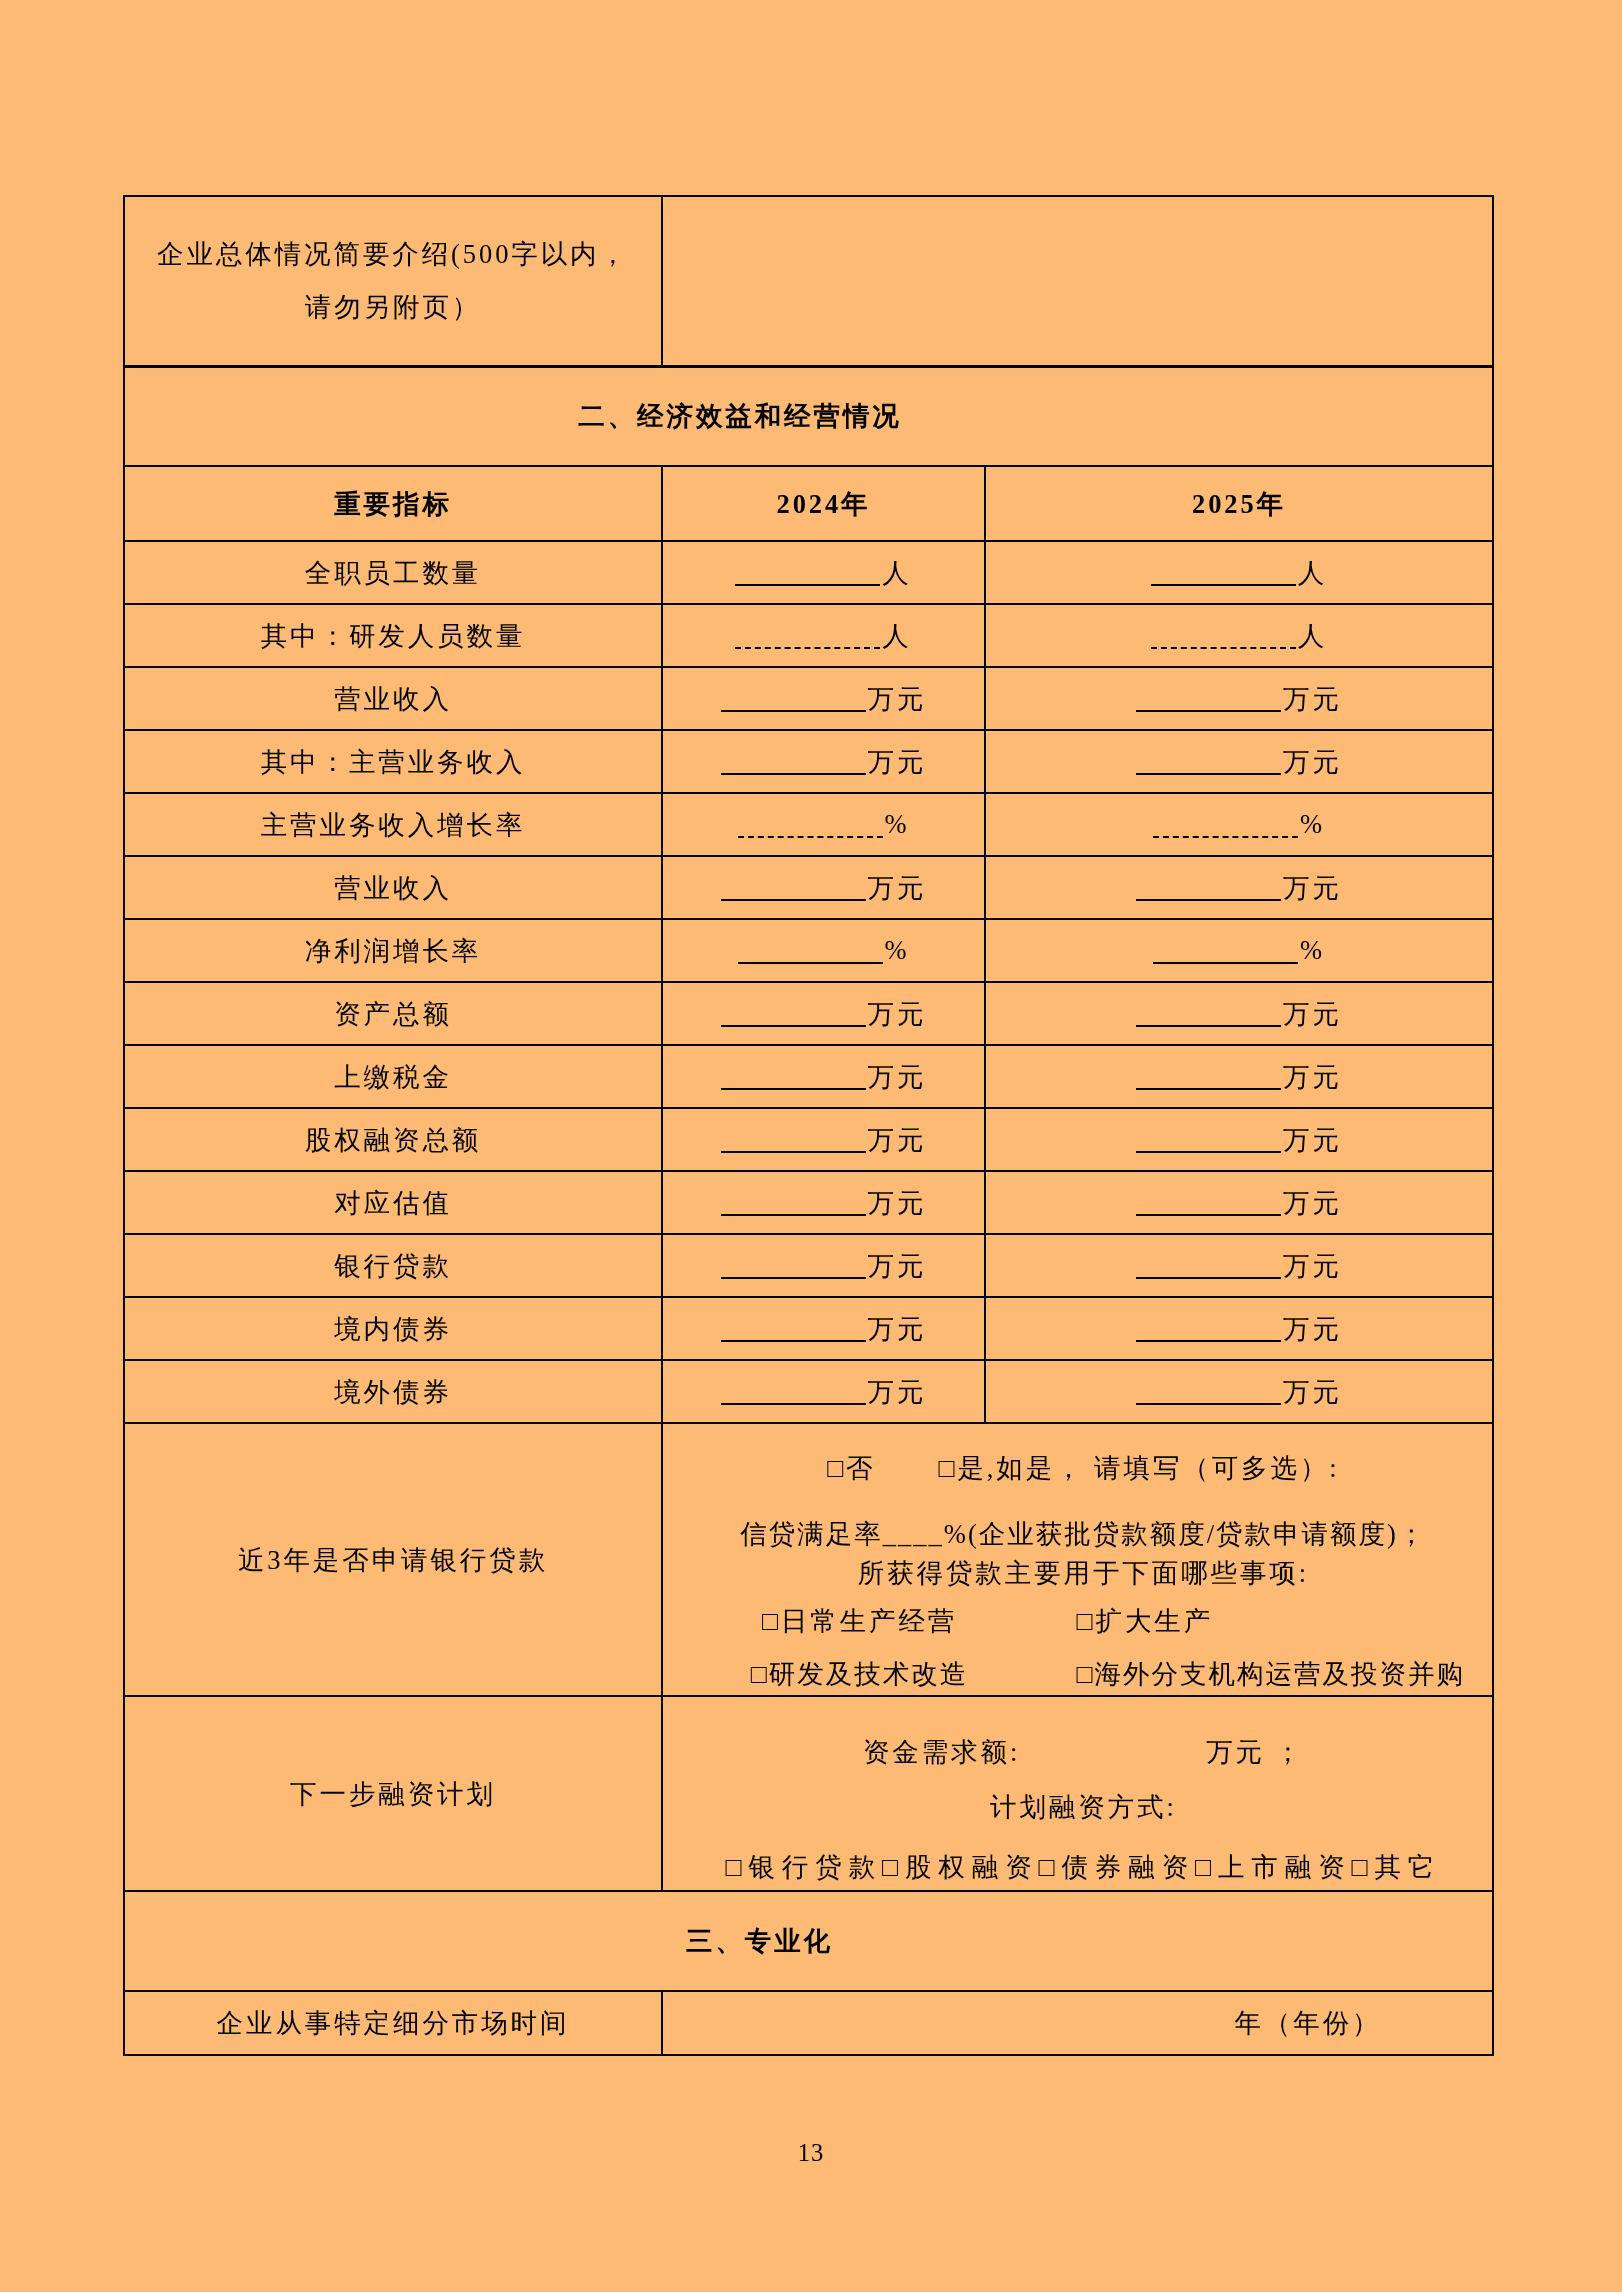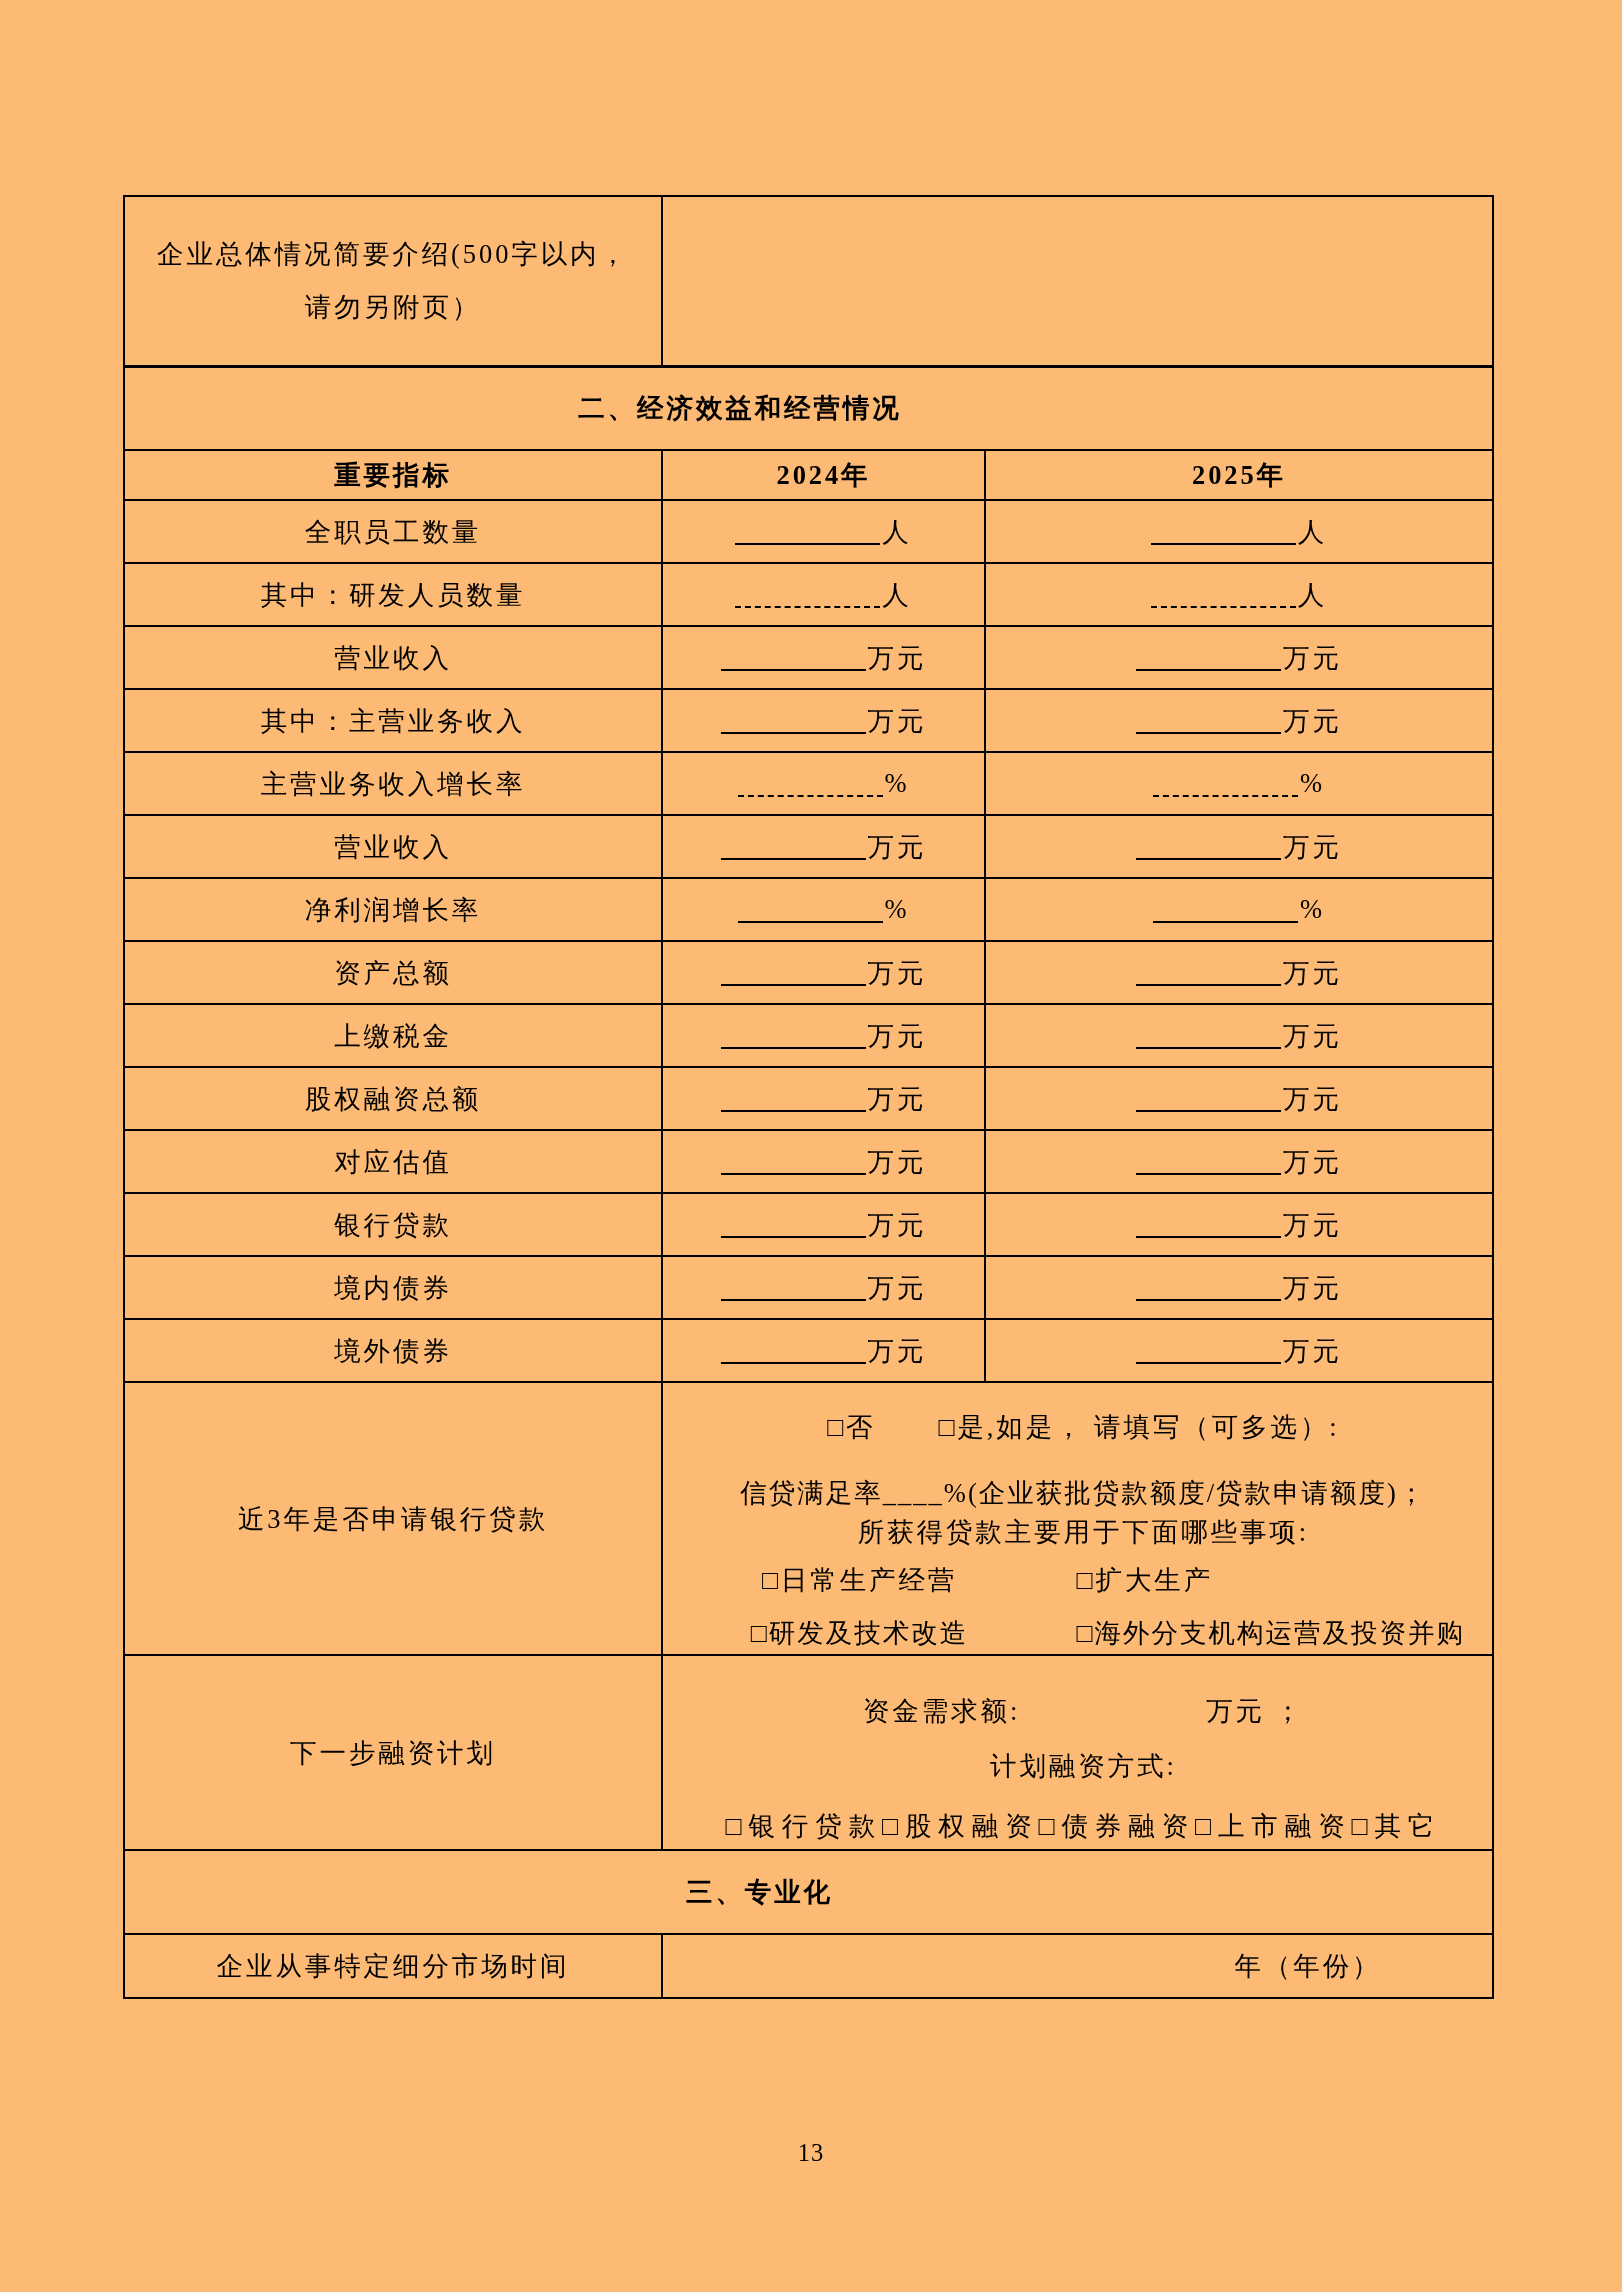--- a/index.html
+++ b/index.html
@@ -26,22 +26,22 @@
   table.form td {
     border: 2px solid #000;
     vertical-align: middle;
     text-align: center;
     font-size: 26.5px;
     letter-spacing: 2.9px;
     color: #000;
   }
   
   tr.r-intro      { height: 170px; }
-  tr.r-sec        { height: 84px; margin-top: 40px; }
-  tr.r-head       { height: 50px; }
+  tr.r-sec        { height: 100px; margin-top: 40px; }
+  tr.r-head       { height: 75px; }
   tr.r-data       { height: 63px; }
   tr.r-bank       { height: 273px; }
   tr.r-fin        { height: 195px; }
   tr.r-market     { height: 64px; }
   tr.r-intro td   { border-bottom-width: 3.9px; }
   
   td.sec-cell {
     font-weight: bold;
     font-size: 33px;
     letter-spacing: 4.9px;

